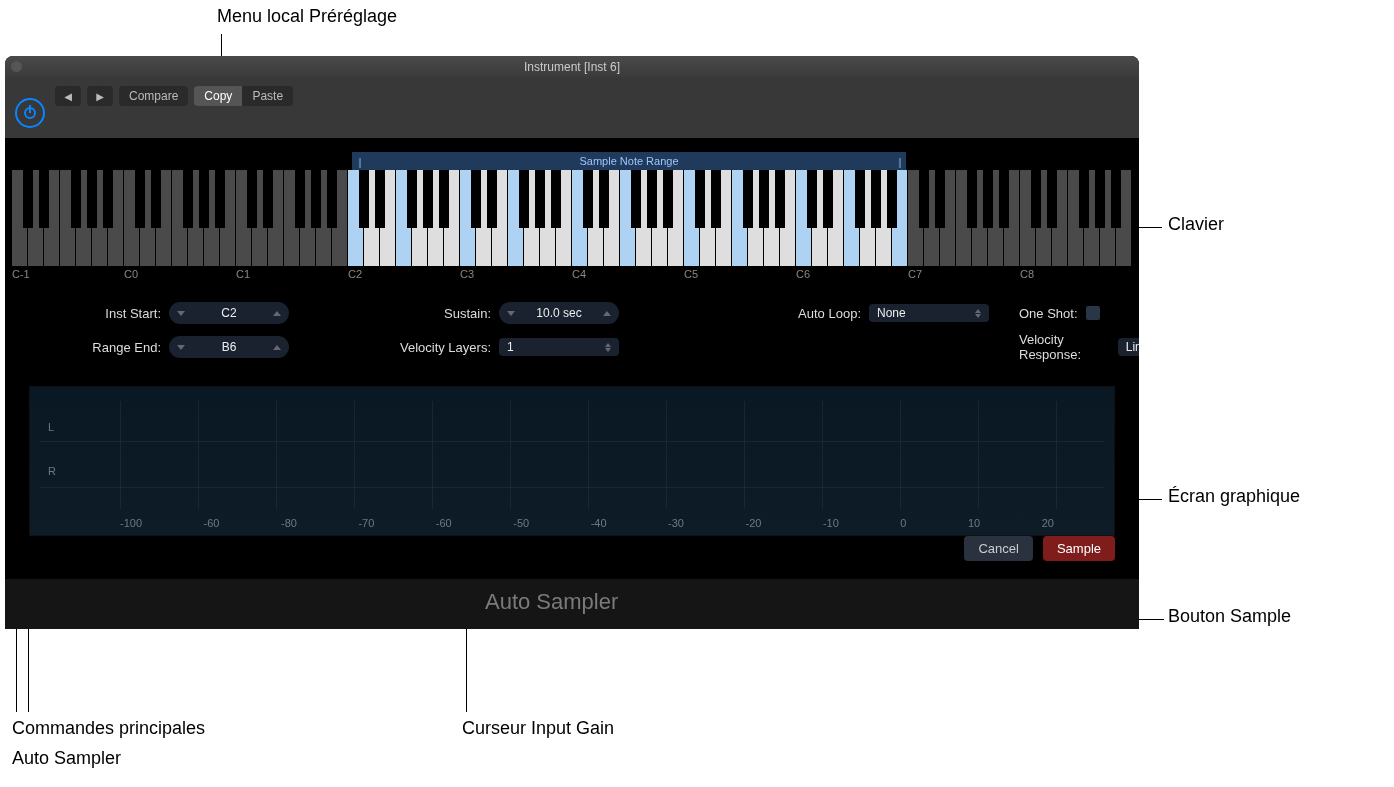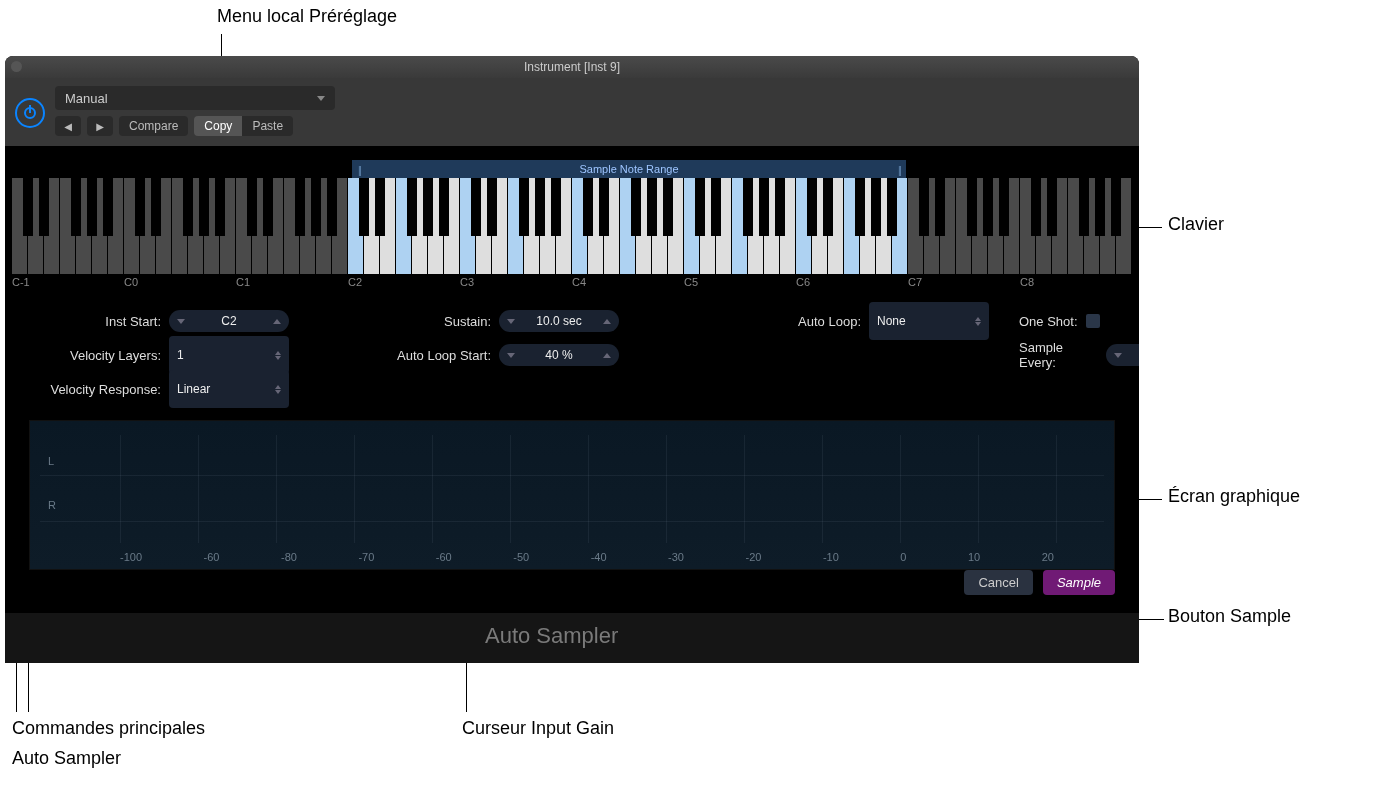--- a/index.html
+++ b/index.html
@@ -117,21 +117,21 @@
   .param-row { display:flex; align-items:center; justify-content:flex-end; gap:8px; height:26px;}
   .param-label { color:#ddd; }
   .stepper {
     width:120px;height:22px;background:#1a2230;border-radius:11px;
     display:flex;align-items:center;justify-content:space-between;padding:0 8px;
     color:#eee;font-size:12px;
   }
   .stepper .tri-d{width:0;height:0;border-left:4px solid transparent;border-right:4px solid transparent;border-top:5px solid #667;}
   .stepper .tri-u{width:0;height:0;border-left:4px solid transparent;border-right:4px solid transparent;border-bottom:5px solid #667;}
   .dropdown {
-    width:120px;height:38px;background:#1a2230;border-radius:4px;
+    width:120px;height:18px;background:#1a2230;border-radius:4px;
     display:flex;align-items:center;justify-content:space-between;padding:0 8px;
     color:#eee;font-size:12px;
   }
   .dbl-tri { display:flex;flex-direction:column;gap:1px;}
   .dbl-tri .u{width:0;height:0;border-left:3px solid transparent;border-right:3px solid transparent;border-bottom:4px solid #667;}
   .dbl-tri .d{width:0;height:0;border-left:3px solid transparent;border-right:3px solid transparent;border-top:4px solid #667;}
   .oneshot { display:flex;align-items:center;gap:8px;justify-content:flex-start;color:#ddd;}
   .checkbox { width:14px;height:14px;background:#2a3648;border-radius:2px;}
   .graph {
     margin: 8px 24px 0 24px;
@@ -157,21 +157,21 @@
     position:absolute; top:-5px; width:14px;height:14px;border-radius:50%;
     background:#9aa4af;
   }
   .footer-btns {
     display:flex; gap:10px; justify-content:flex-end; padding:0 24px 18px 24px;
   }
   .btn {
     background:#2a3240;color:#ccc;font-size:13px;border-radius:4px;
     padding:5px 14px;
   }
-  .btn.primary { background:#701a75; color:#fff;font-style:italic; }
+  .btn.primary { background:#7f1d1d; color:#fff; }
   .plugin-footer {
     background:#151515; color:#7a7a7a; font-size:22px; padding:10px 20px 14px 480px;
   }
 </style>
 </head>
 <body>
 
 <div class="callout" style="left:217px;top:6px;">Menu local Préréglage</div>
 <div class="callout" style="left:1168px;top:214px;">Clavier</div>
 <div class="callout" style="left:1168px;top:486px;">Écran graphique</div>
@@ -186,32 +186,28 @@
 <div class="line" style="left:1122px;top:619px;width:42px;height:1px;"></div>
 <div class="line" style="left:16px;top:364px;width:1px;height:348px;"></div>
 <div class="line" style="left:16px;top:364px;width:8px;height:1px;"></div>
 <div class="line" style="left:28px;top:330px;width:1px;height:382px;"></div>
 <div class="line" style="left:466px;top:608px;width:1px;height:104px;"></div>
 <div class="line" style="left:466px;top:608px;width:100px;height:1px;"></div>
 
 <div class="plugin-window">
   <div class="titlebar">
     <div class="close-dot"></div>
-    <span>Instrument [Inst 9]</span>
+    <span>Instrument [Inst 6]</span>
   </div>
 
   <div class="header-bar">
     <div class="power-btn">
         <div class="power-glyph"></div>
       </div>
     <div class="header-col">
-      <div class="preset-select">
-        <span>Manual</span>
-        <span class="tri-down"></span>
-      </div>
       <div class="btn-row">
         <div class="arrow-btn">◀</div>
         <div class="arrow-btn">▶</div>
         <div class="pill-btn">Compare</div>
         <div style="display:flex;">
           <div class="pill-btn active" style="border-radius:4px 0 0 4px;">Copy</div>
           <div class="pill-btn" style="border-radius:0 4px 4px 0;">Paste</div>
         </div>
       </div>
     </div>
@@ -389,47 +385,39 @@
               <span class="d"></span>
             </div>
           </div>
         </div>
       <div class="oneshot">
           <span class="param-label">One Shot:</span>
         <div class="checkbox"></div>
         </div>
 
       <div class="param-row">
+          <span class="param-label">Range End:</span>
+        <div class="stepper">
+            <span class="tri-d"></span>
+            <span>B6</span>
+            <span class="tri-u"></span>
+          </div>
+        </div>
+      <div class="param-row">
           <span class="param-label">Velocity Layers:</span>
         <div class="dropdown">
             <span>1</span>
             <div class="dbl-tri">
               <span class="u"></span>
               <span class="d"></span>
             </div>
           </div>
         </div>
-      <div class="param-row">
-          <span class="param-label">Auto Loop Start:</span>
-        <div class="stepper">
-            <span class="tri-d"></span>
-            <span>40 %</span>
-            <span class="tri-u"></span>
-          </div>
-        </div>
       <div></div>
 
-      <div class="param-row">
-          <span class="param-label">Sample Every:</span>
-        <div class="stepper">
-            <span class="tri-d"></span>
-            <span>6 semi</span>
-            <span class="tri-u"></span>
-          </div>
-        </div>
       <div class="param-row">
           <span class="param-label">Velocity Response:</span>
         <div class="dropdown">
             <span>Linear</span>
             <div class="dbl-tri">
               <span class="u"></span>
               <span class="d"></span>
             </div>
           </div>
         </div>

